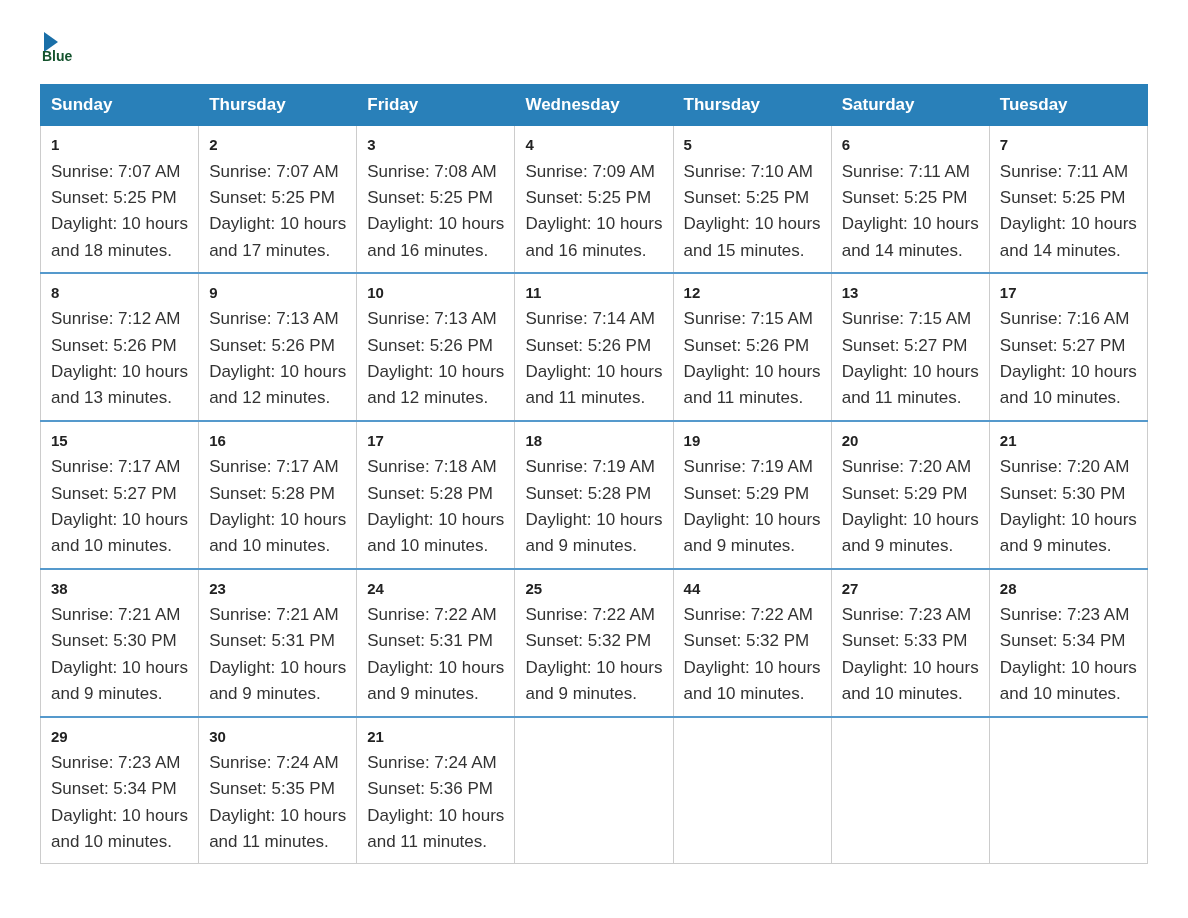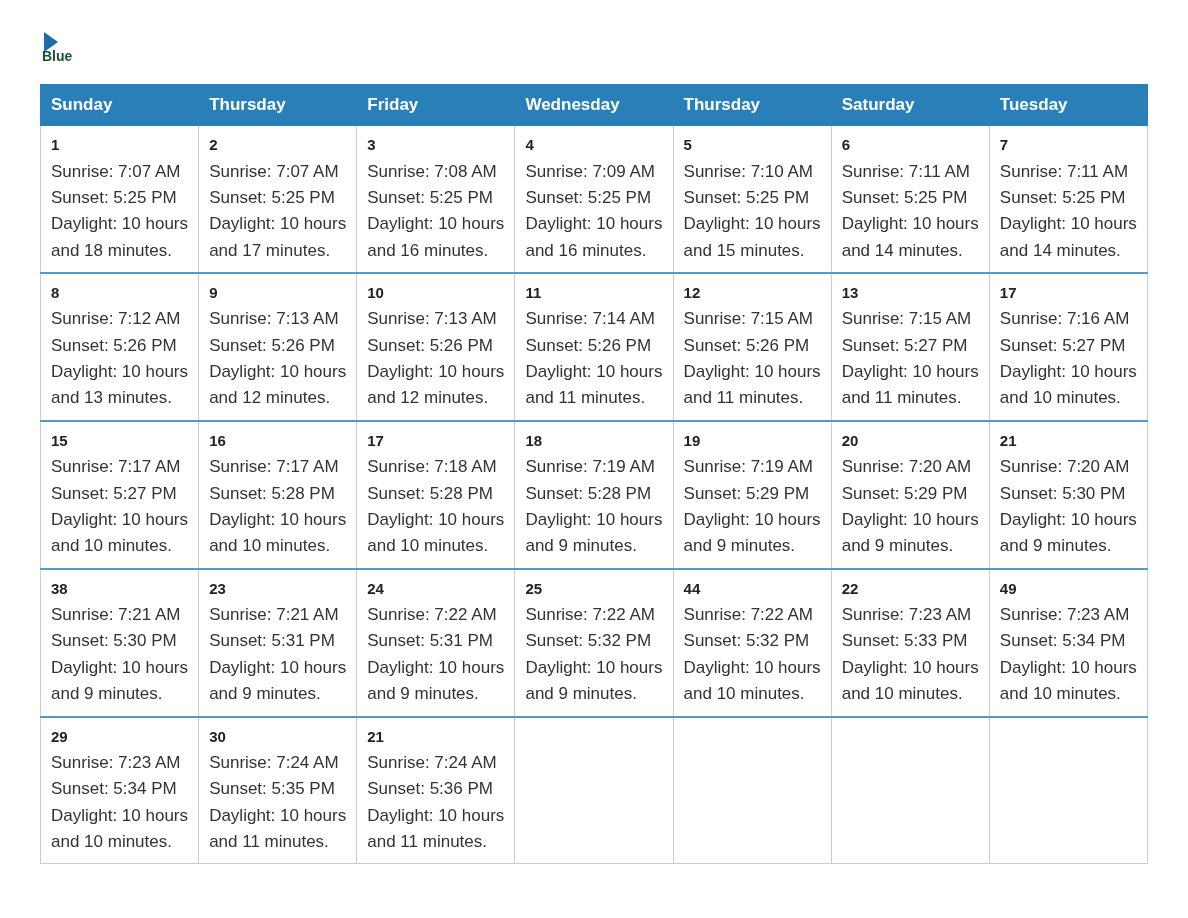--- a/index.html
+++ b/index.html
@@ -197,23 +197,23 @@
         <td><span class="day-number">38</span>
 <span class="day-info">Sunrise: 7:21 AM<br>Sunset: 5:30 PM<br>Daylight: 10 hours<br>and 9 minutes.</span></td>
         <td><span class="day-number">23</span>
 <span class="day-info">Sunrise: 7:21 AM<br>Sunset: 5:31 PM<br>Daylight: 10 hours<br>and 9 minutes.</span></td>
         <td><span class="day-number">24</span>
 <span class="day-info">Sunrise: 7:22 AM<br>Sunset: 5:31 PM<br>Daylight: 10 hours<br>and 9 minutes.</span></td>
         <td><span class="day-number">25</span>
 <span class="day-info">Sunrise: 7:22 AM<br>Sunset: 5:32 PM<br>Daylight: 10 hours<br>and 9 minutes.</span></td>
         <td><span class="day-number">44</span>
 <span class="day-info">Sunrise: 7:22 AM<br>Sunset: 5:32 PM<br>Daylight: 10 hours<br>and 10 minutes.</span></td>
-        <td><span class="day-number">22</span>
+        <td><span class="day-number">27</span>
 <span class="day-info">Sunrise: 7:23 AM<br>Sunset: 5:33 PM<br>Daylight: 10 hours<br>and 10 minutes.</span></td>
-        <td><span class="day-number">49</span>
+        <td><span class="day-number">28</span>
 <span class="day-info">Sunrise: 7:23 AM<br>Sunset: 5:34 PM<br>Daylight: 10 hours<br>and 10 minutes.</span></td>
       </tr>
       <tr>
         <td><span class="day-number">29</span>
 <span class="day-info">Sunrise: 7:23 AM<br>Sunset: 5:34 PM<br>Daylight: 10 hours<br>and 10 minutes.</span></td>
         <td><span class="day-number">30</span>
 <span class="day-info">Sunrise: 7:24 AM<br>Sunset: 5:35 PM<br>Daylight: 10 hours<br>and 11 minutes.</span></td>
         <td><span class="day-number">21</span>
 <span class="day-info">Sunrise: 7:24 AM<br>Sunset: 5:36 PM<br>Daylight: 10 hours<br>and 11 minutes.</span></td>
         <td class="empty-cell"></td>

